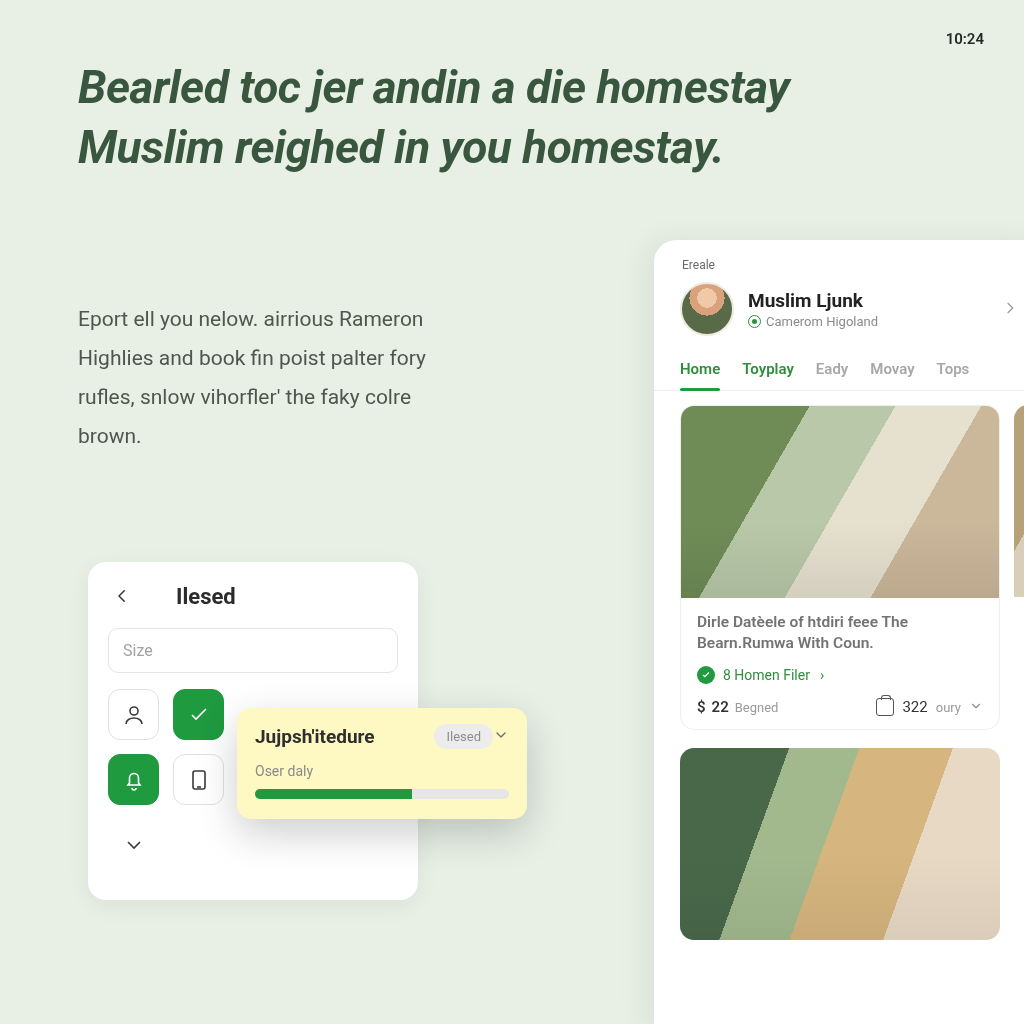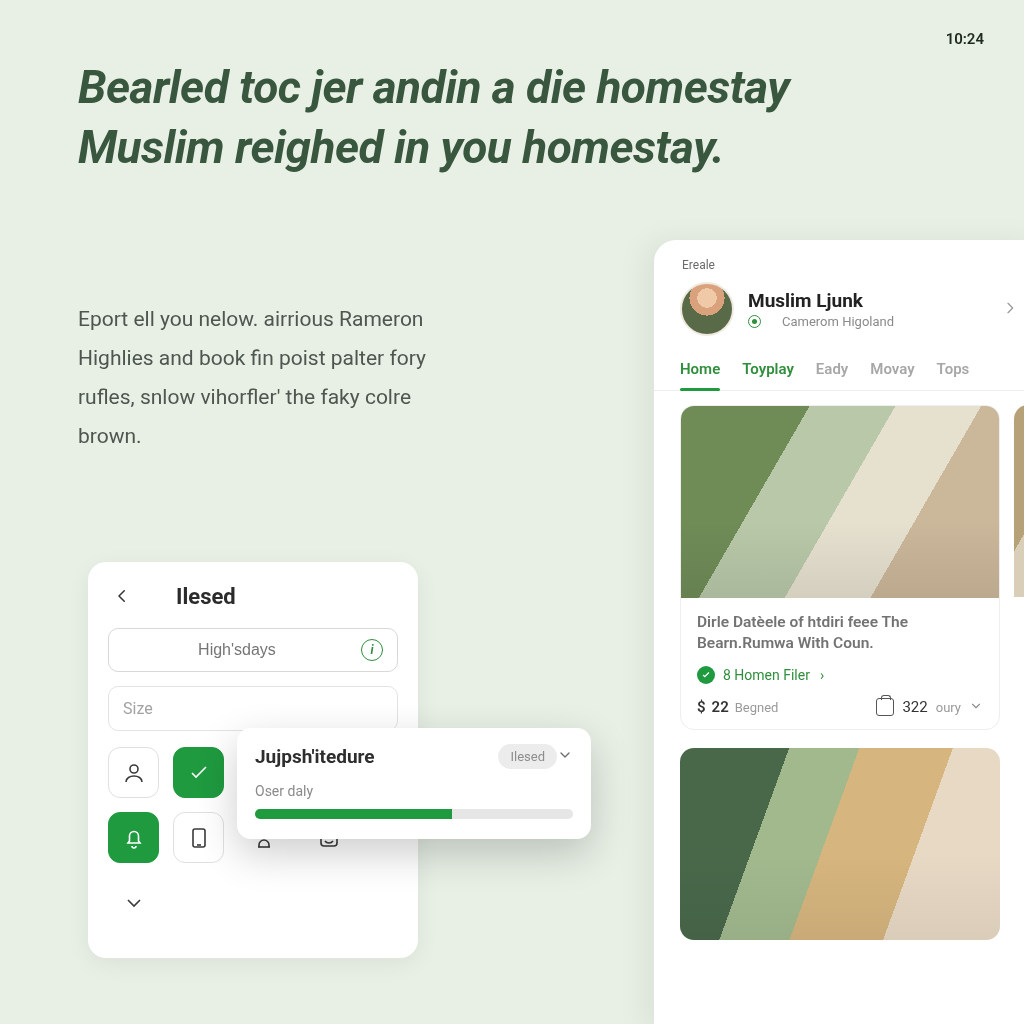--- a/index.html
+++ b/index.html
@@ -37,22 +37,22 @@
     display:flex; align-items:center; justify-content:center; background:#fff;
   }
   .chip svg { width:24px; height:24px; stroke:#3a3a3a; fill:none; stroke-width:1.6; }
   .chip.check { background:#1f9a3f; border-color:#1f9a3f; }
   .chip.check svg { stroke:#fff; }
   .chip.solid { background:#1f9a3f; border-color:#1f9a3f; }
   .chip.solid svg { stroke:#fff; }
 
   
   .popover {
-    position:absolute; left:237px; top:728px; width:354px;
-    background:#ffffff; border-radius:14px; box-shadow:0 14px 40px rgba(0,0,0,0.20);
+    position:absolute; left:237px; top:708px; width:290px;
+    background:#fef9c3; border-radius:14px; box-shadow:0 14px 40px rgba(0,0,0,0.20);
     padding:16px 18px 20px;
   }
   .pop-head { display:flex; align-items:center; justify-content:space-between; margin-bottom:14px; }
   .pop-title { font-size:19px; font-weight:700; color:#2e2e2e; }
   .pill { background:#ececec; color:#8d8d8d; font-size:13px; padding:5px 12px; border-radius:14px; }
   .pop-chevron { font-size:18px; color:#6e6e6e; }
   .pop-sub { font-size:14px; color:#8a8a8a; margin-bottom:10px; }
   .progress { height:10px; background:#e6e6e6; border-radius:6px; overflow:hidden; }
   .progress > div { height:100%; background:#1f9a3f; width:62%; }
 
@@ -62,21 +62,21 @@
     width:390px; background:#fff; border-radius:22px 0 0 0;
     box-shadow:-10px 0 30px rgba(0,0,0,0.06);
     padding:18px 0 0;
     height: 790px;
     overflow: hidden;
   }
   .brand { font-size:12px; color:#6b6b6b; padding:0 28px 10px; }
   .profile { display:flex; align-items:center; gap:14px; padding:0 26px 16px; }
   .avatar { width:54px; height:54px; border-radius:50%; background: radial-gradient(circle at 50% 28%, #f0c9a9 0 22%, #d9a27c 22% 40%, #586a47 40% 100%); border:2px solid #efe9df; }
   .profile-name { font-size:19px; font-weight:700; color:#222; }
-  .profile-loc { display:flex; align-items:center; gap:21px; font-size:13px; color:#8b8b8b; margin-top:2px; }
+  .profile-loc { display:flex; align-items:center; gap:5px; font-size:13px; color:#8b8b8b; margin-top:2px; }
   .loc-dot { width:13px; height:13px; border:1.5px solid #2f8f3c; border-radius:50%; position:relative; }
   .loc-dot::after { content:""; position:absolute; left:3px; top:3px; width:5px; height:5px; background:#2f8f3c; border-radius:50%; }
   .arrow-side { margin-left:auto; color:#9c9c9c; font-size:18px; }
 
   .tabs { display:flex; gap:22px; padding:0 26px; border-bottom:1px solid #eee; }
   .tab { font-size:15px; font-weight:600; padding:8px 0 12px; color:#2f8f3c; position:relative; }
   .tab.selected::after { content:""; position:absolute; left:0; right:0; bottom:-1px; height:3px; background:#1f9a3f; border-radius:2px; }
   .tab.muted { color:#a7a7a7; }
 
   .cards-row { display:flex; gap:14px; padding:14px 0 0 26px; }
@@ -128,24 +128,20 @@
 <div class="filters-card">
   <div class="filters-head">
     <div class="back-chevron">
       <svg viewBox="0 0 24 24" width="18" height="18">
           <path d="M15 5l-7 7 7 7" fill="none" stroke="#333" stroke-width="2" stroke-linecap="round" stroke-linejoin="round"></path>
         </svg>
     </div>
     <div class="filters-title">Ilesed</div>
   </div>
 
-  <div class="search-row">
-    <input type="text" placeholder="High'sdays" style="">
-    <span class="info-circle"></span>
-  </div>
 
   <div class="size-row">
     <span>Size</span>
   </div>
 
   <div class="chip-grid">
     <div class="chip">
       <svg viewBox="0 0 24 24">
           <circle cx="12" cy="8" r="4"></circle>
           <path d="M4 21c0-4 4-6 8-6s8 2 8 6"></path>

